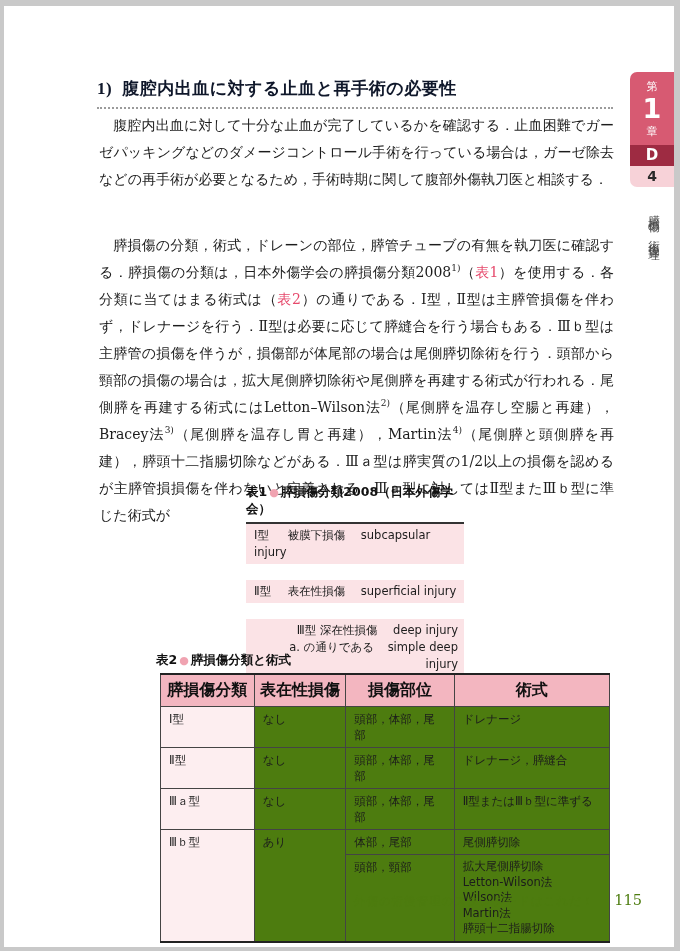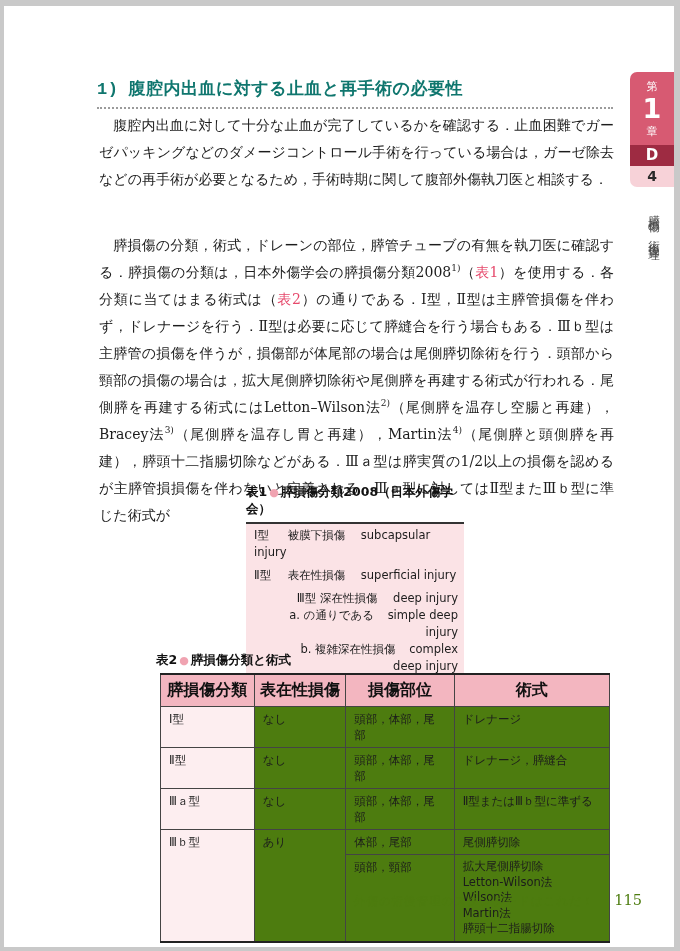--- a/index.html
+++ b/index.html
@@ -10,22 +10,22 @@
     font-family:"DejaVu Sans", sans-serif;
   }
   .page {
     position:absolute; left:4px; top:6px; width:670px; height:941px;
     background:#ffffff;
     overflow:hidden;
   }
   
   .section-heading {
     position:absolute; left:93px; width:516px;
-    font-family:Liberation Mono, monospace;
-    font-weight:bold; font-size:17px; color:#0f766e;
+    font-family:Liberation Serif, serif;
+    font-weight:bold; font-size:17px; color:#0f172a;
     letter-spacing:0.5px;
     padding-bottom:7px;
     border-bottom:2px dotted #9b9b9b;
   }
   .section-heading .h-num { margin-right:10px; }
   
   .para {
     position:absolute; left:95px; width:515px;
     font-family:"DejaVu Serif","Liberation Serif",serif;
     font-size:14px; line-height:27px; color:#1c1c1c;
@@ -36,21 +36,21 @@
   
   .t1-wrap { position:absolute; left:242px; top:478px; width:218px; }
   .t-title {
     font-family:"DejaVu Sans","Liberation Sans",sans-serif;
     font-weight:bold; font-size:12.5px; color:#111;
     margin-bottom:4px;
   }
   .t-title .dot { color:#f0a3b1; font-size:11px; margin:0 2px; }
   .t1-box { border-top:2px solid #333; border-bottom:2px solid #333; }
   .t1-row {
-    background:#fbe3e6; margin-bottom:0;
+    background:#fbe3e6; margin-bottom:16px;
     padding:3px 6px 3px 8px;
     font-family:"DejaVu Sans","Liberation Sans",sans-serif;
     font-size:11.5px; line-height:17px; color:#1c1c1c;
   }
   .t1-row:last-child { margin-bottom:8px;text-align:right; }
   .t1-type { display:inline-block; min-width:30px; }
   .t1-jp { margin-right:12px; }
   .t1-sub { padding-left:18px; }
   .t1-sub .t1-jp { margin-right:10px; }
   .t1-caption {

